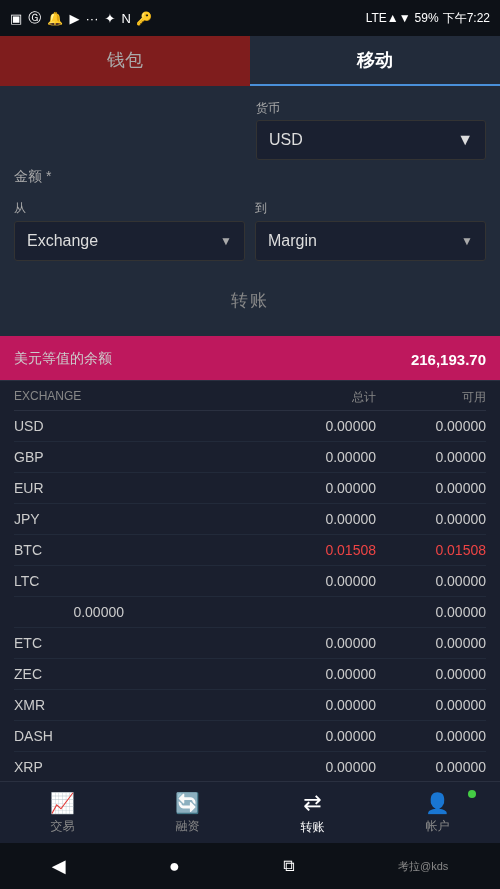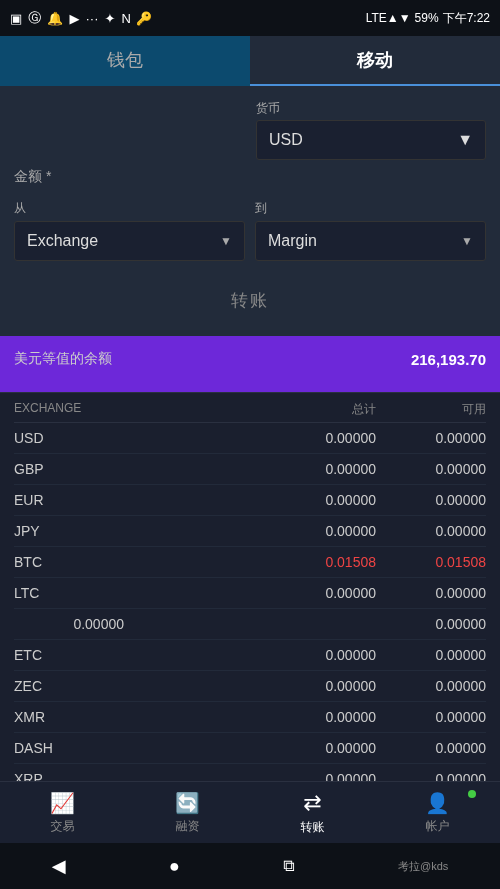--- a/index.html
+++ b/index.html
@@ -25,21 +25,21 @@
       color: #fff;
       font-size: 13px;
     }
     .status-left { display: flex; align-items: center; gap: 6px; }
     .status-right { display: flex; align-items: center; gap: 4px; font-size: 12px; }
 
     
     .tab-header {
       width: 500px;
       height: 50px;
-      background: #0c4a6e;
+      background: #7f1d1d;
       display: flex;
     }
     .tab-item {
       flex: 1;
       display: flex;
       align-items: center;
       justify-content: center;
       font-size: 18px;
       color: #aaa;
       cursor: pointer;
@@ -139,22 +139,22 @@
       background: transparent;
       border: none;
       color: #888;
       font-size: 17px;
       cursor: pointer;
       letter-spacing: 2px;
     }
 
     
     .balance-section {
-      background: #6d28d9;
-      padding: 14px 14px 24px 14px;
+      background: #be185d;
+      padding: 14px 14px 12px 14px;
       display: flex;
       align-items: center;
       justify-content: space-between;
       border-bottom: 1px solid #2a3040;
     }
     .balance-label {
       font-size: 14px;
       color: #ccc;
     }
     .balance-value {

